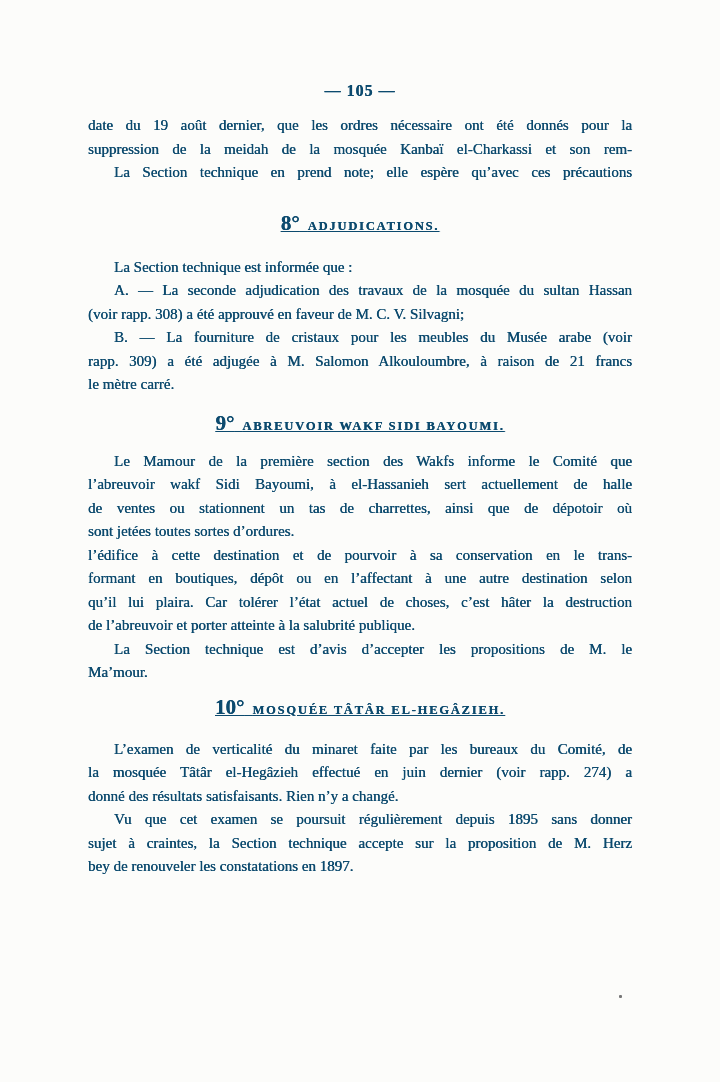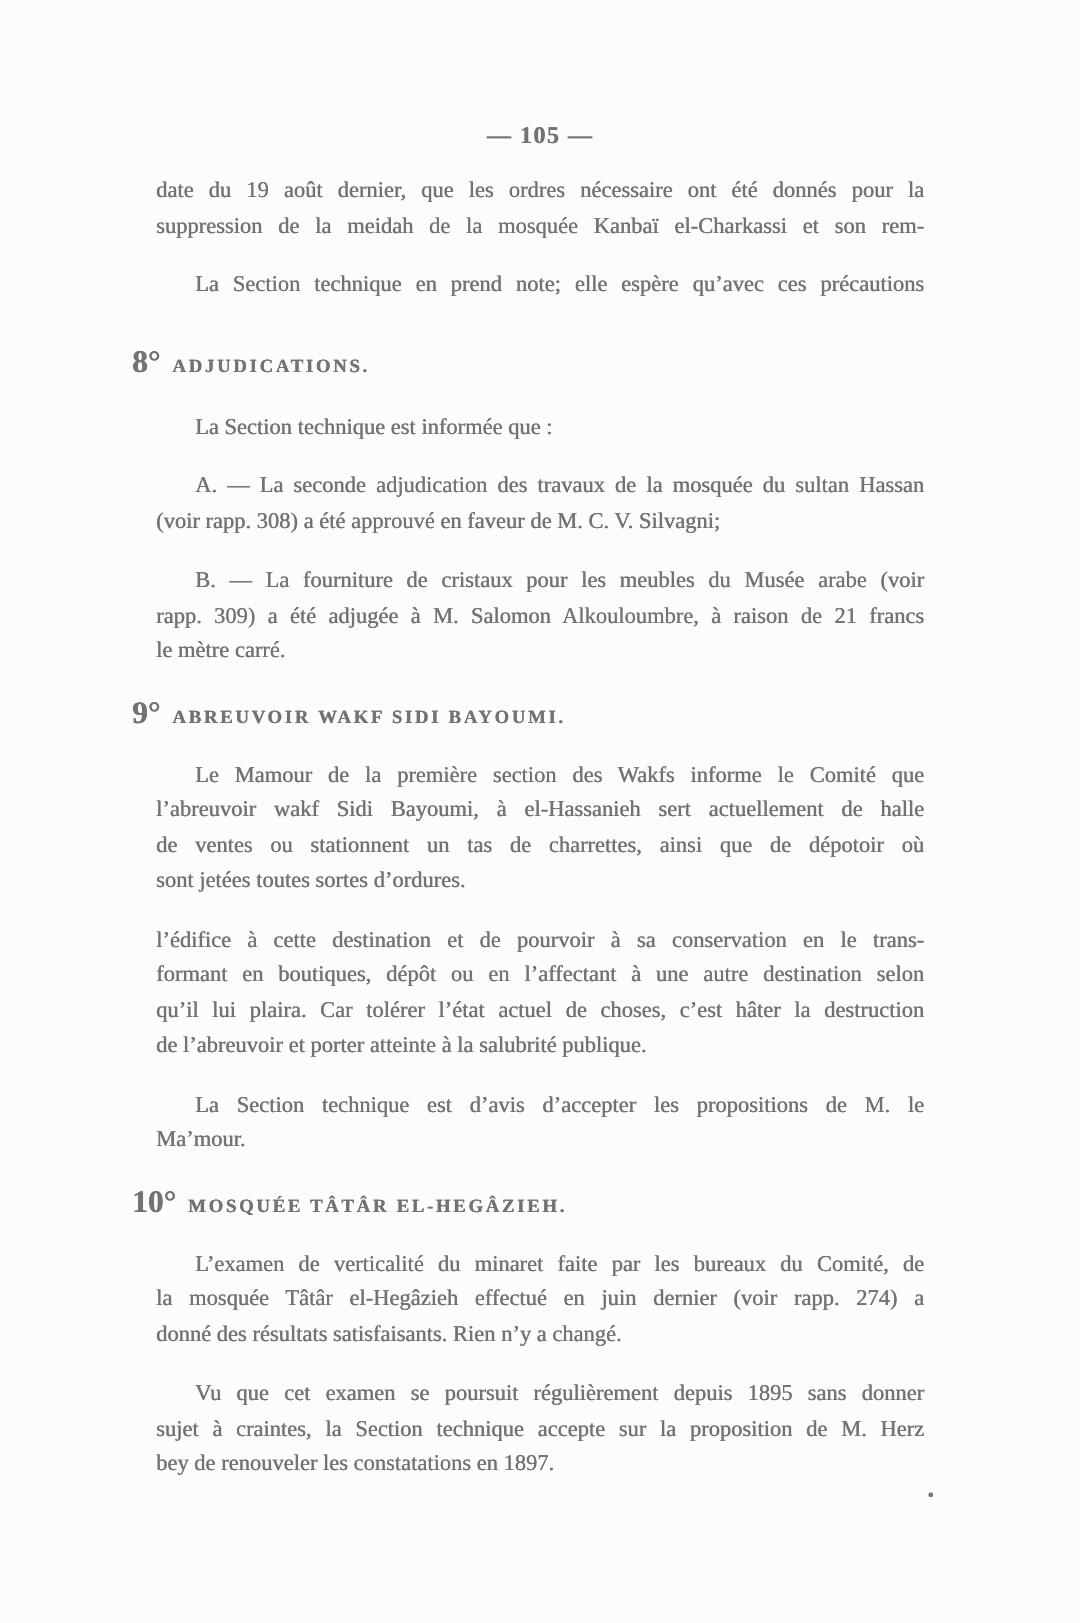--- a/index.html
+++ b/index.html
@@ -19,34 +19,36 @@
     text-align: center;
     font-size: 16px;
     font-weight: bold;
     letter-spacing: 1px;
   }
   .body-col {
     width: 544px;
     margin-left: 88px;
     margin-top: 14px;
   }
-  .block-para { margin: 16px; }
+  .block-para { margin: 0; }
   .line {
     font-size: 15px;
     line-height: 23.5px;
     text-align: left;
   }
   .line.just {
     text-align: justify;
     text-align-last: justify;
   }
   .line.indent { padding-left: 26px; }
   .block-heading {
+    text-align: center;
     line-height: 24px;
     white-space: nowrap;
+    text-decoration: underline;
   }
   .h-num {
     font-size: 21px;
     font-weight: bold;
   }
   .h-title {
     font-size: 12.5px;
     font-weight: bold;
     letter-spacing: 1.8px;
   }
@@ -60,21 +62,21 @@
     top: 995px;
     width: 3px;
     height: 3px;
     background: #777;
     border-radius: 1px;
   }
 </style>
 </head>
 <body>
 
-<div class="page" style="background: rgb(252, 252, 250); color: #737373;">
+<div class="page" style="background: rgb(252, 252, 250); color: #0c4a6e;">
   <div class="page-number">— 105 —</div>
   <div class="body-col">
       <div class="block-para">
         <div class="line just">date du 19 août dernier, que les ordres nécessaire ont été donnés pour la</div>
         <div class="line just">suppression de la meidah de la mosquée Kanbaï el-Charkassi et son rem-</div>
       </div>
       <div class="block-para">
         <div class="line just indent">La Section technique en prend note; elle espère qu’avec ces précautions</div>
       </div>
       <div class="block-heading"><span class="h-num">8°</span> <span class="h-title">ADJUDICATIONS.</span></div>

